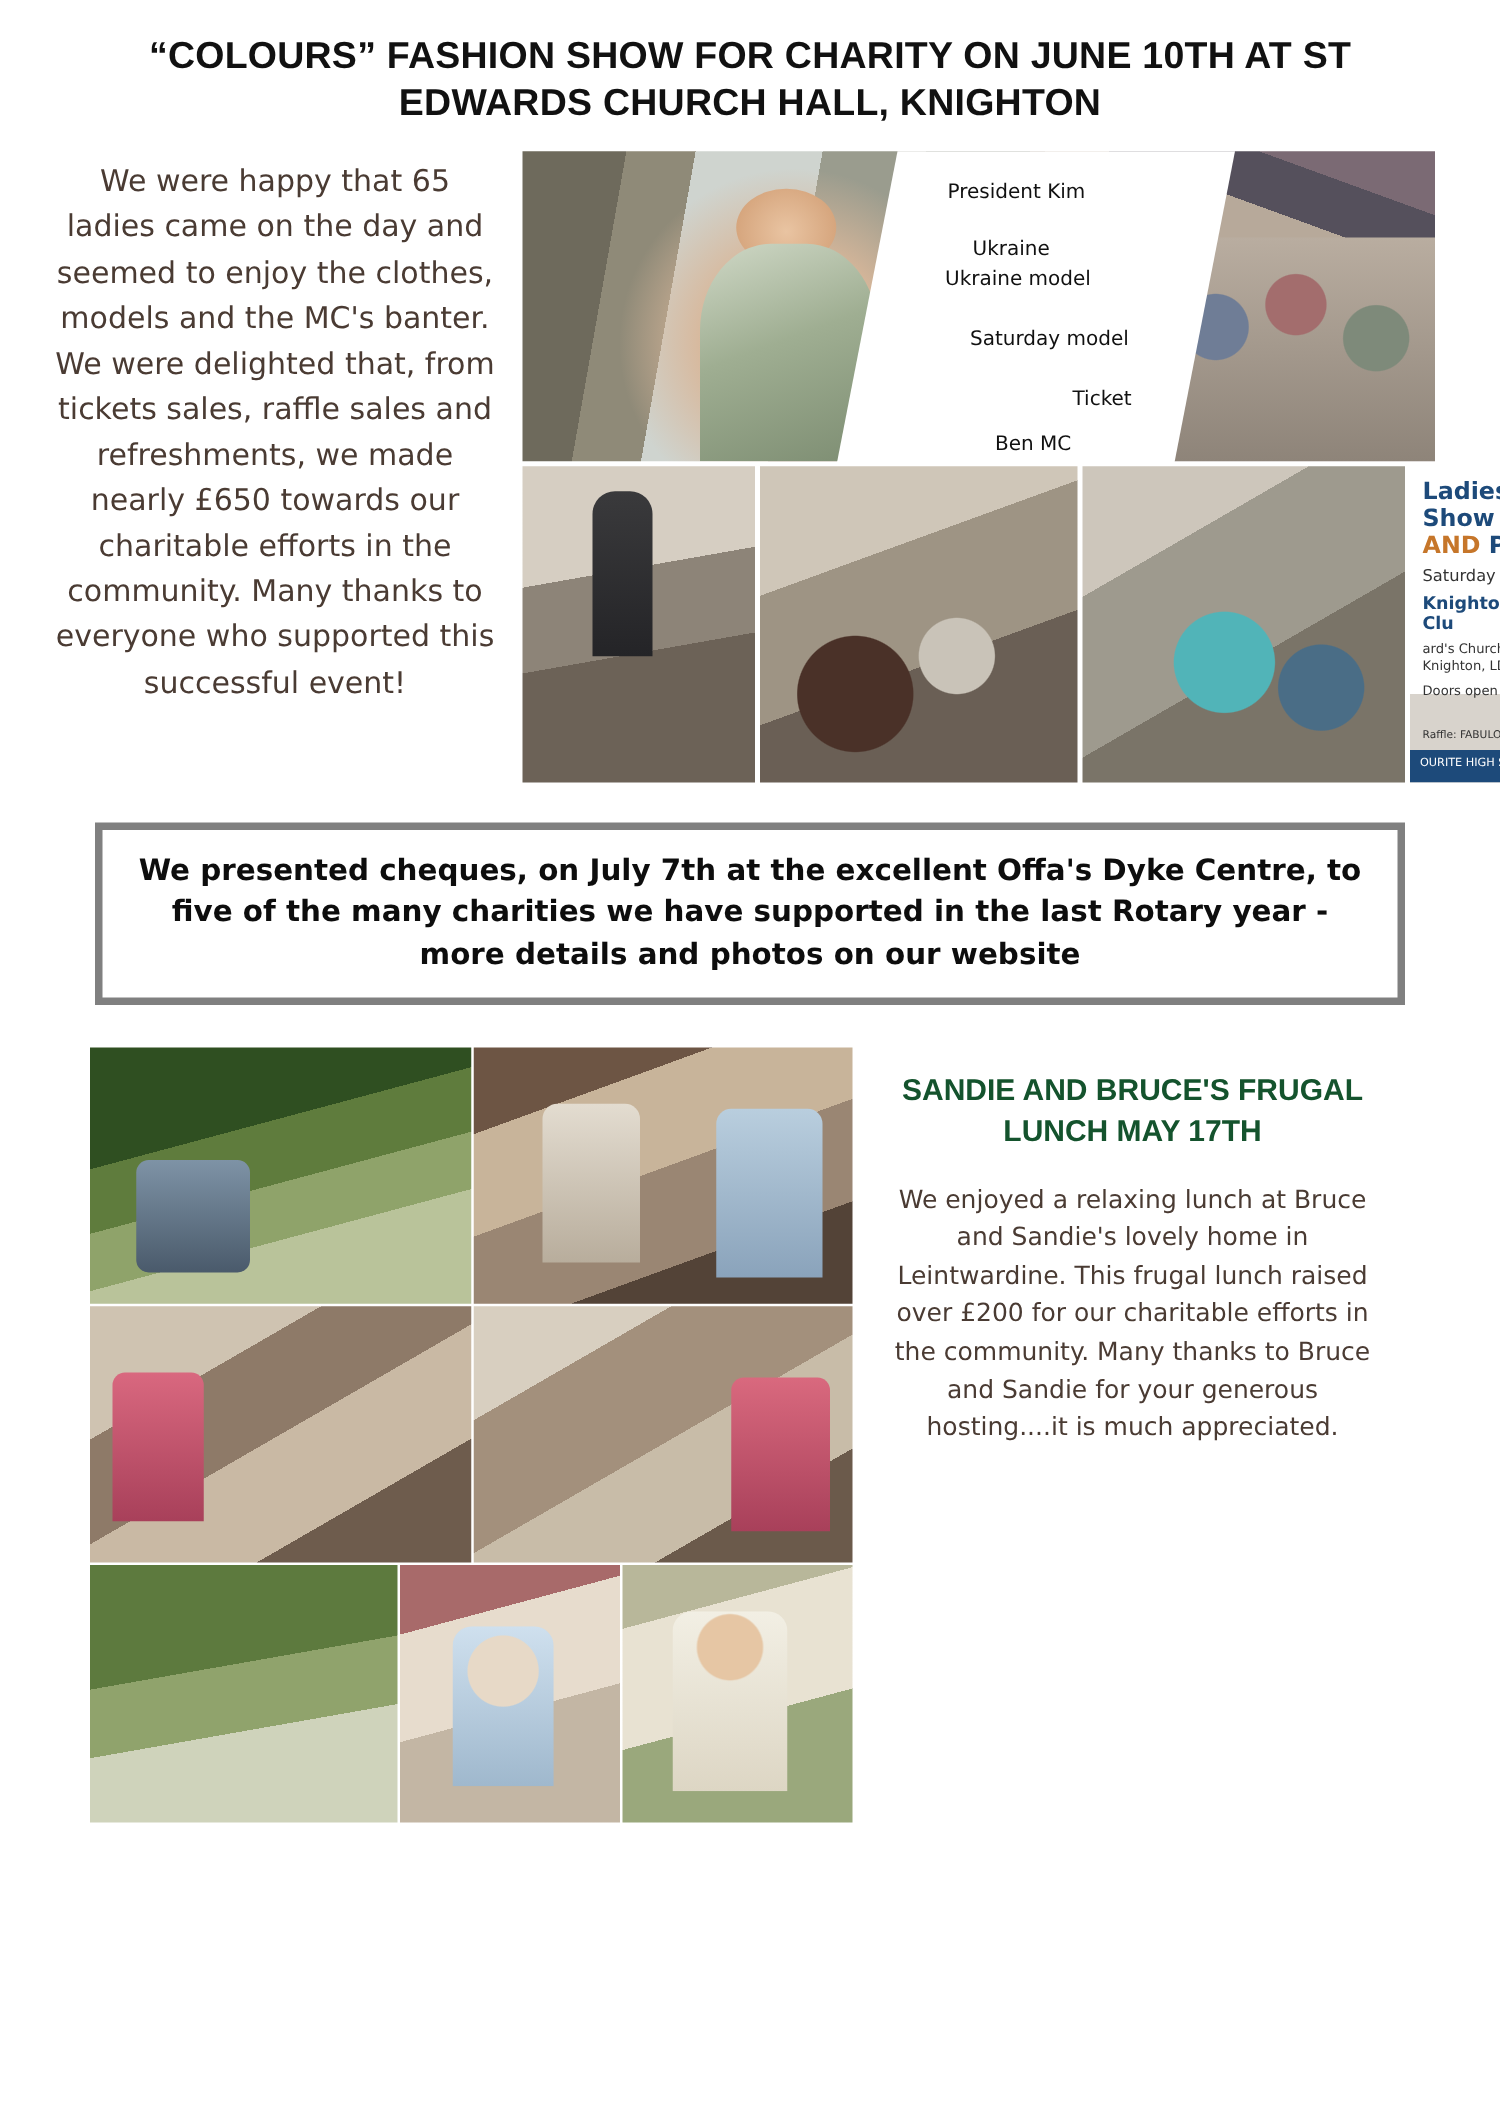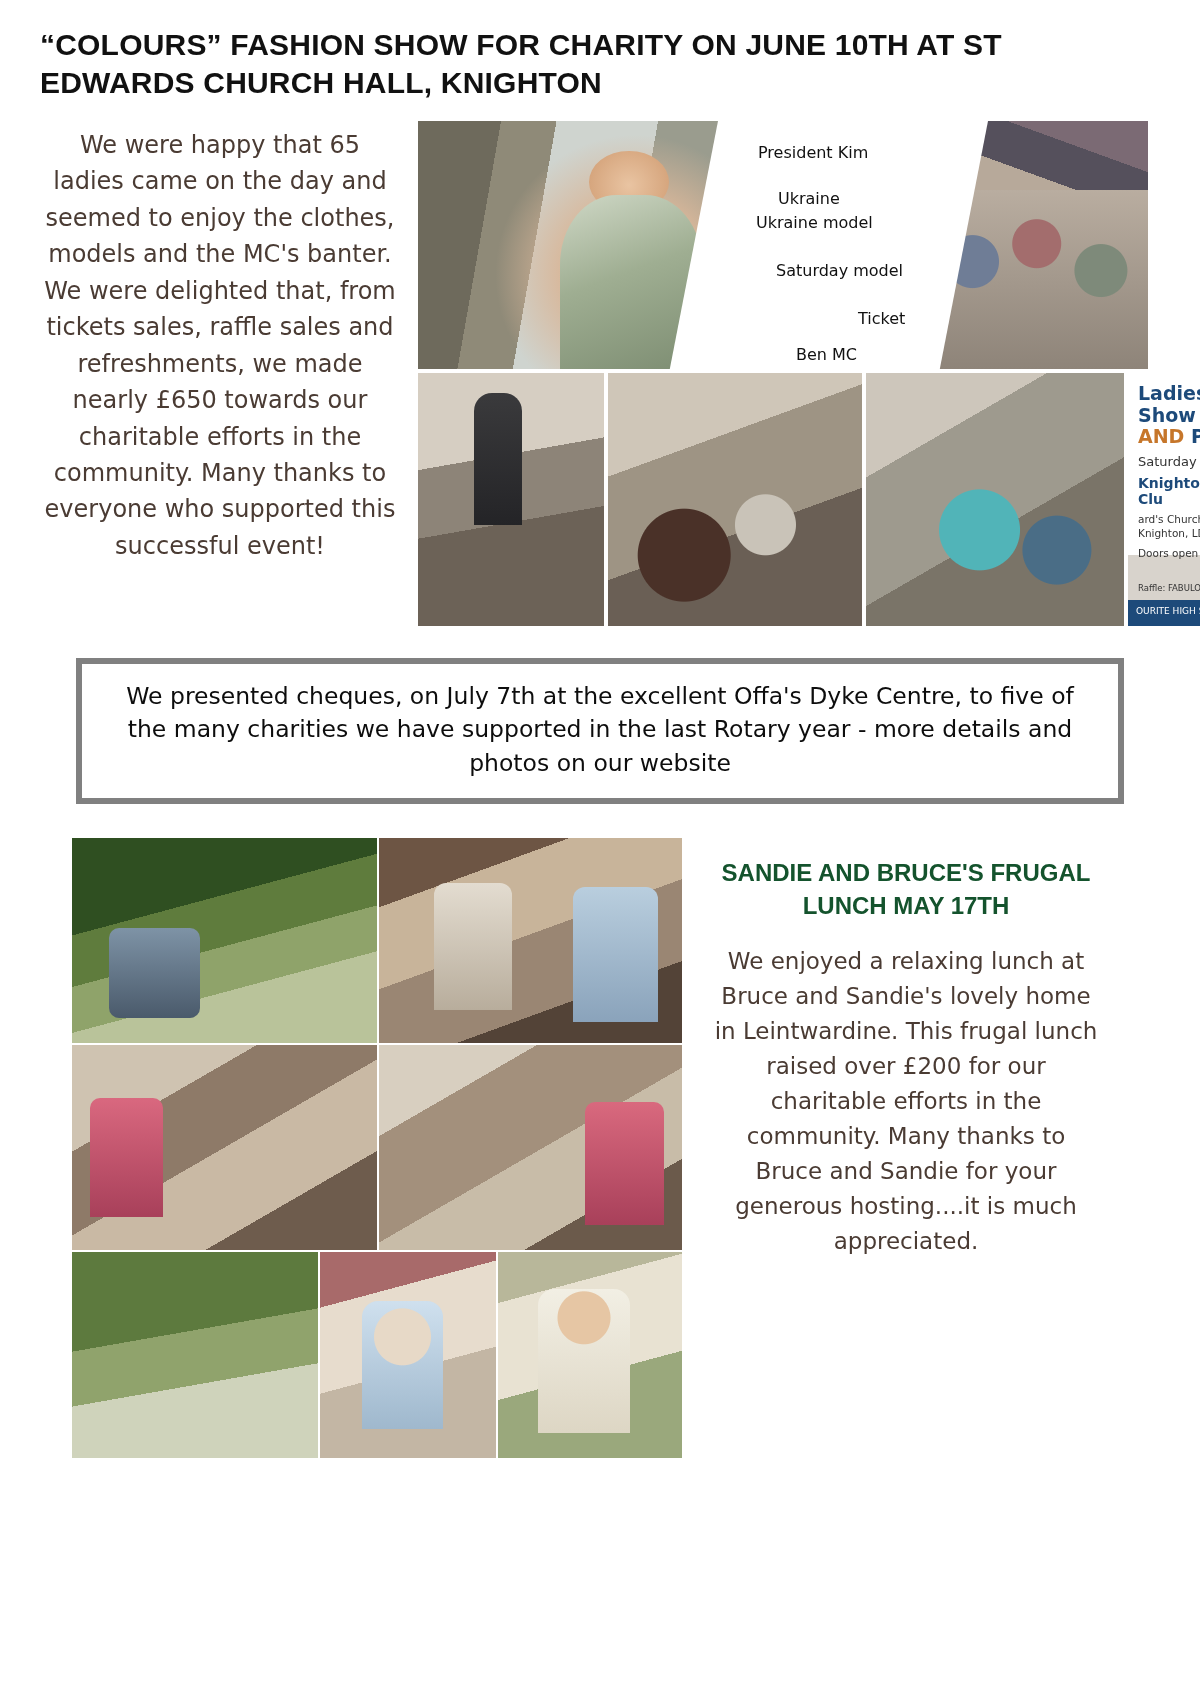--- a/index.html
+++ b/index.html
@@ -18,20 +18,21 @@
   .page {
     width: 1200px;
     height: 1697px;
     position: relative;
     box-sizing: border-box;
     padding: 0;
   }
 
   
   .headline {
+    text-align: center;
     font-weight: bold;
     font-size: 30px;
     line-height: 1.28;
     letter-spacing: 0.2px;
     color: #111;
     margin: 26px 40px 0 40px;
     font-family: "Liberation Sans", sans-serif;
   }
 
   
@@ -179,21 +180,21 @@
     background: linear-gradient(90deg,#1d4a7a 0 42%, #c0392b 42% 60%, #2d6da3 60% 100%);
     color:#fff; font-size:9px; padding:6px 8px; box-sizing:border-box;
   }
 
   
   .banner {
     margin: 32px 76px 0 76px;
     border: 6px solid #808080;
     padding: 16px 26px 18px 26px;
     text-align: center;
-    font-weight: normal;
+    font-weight: bold;
     font-size: 23.5px;
     line-height: 1.42;
     color: #0d0d0d;
     font-family: "DejaVu Sans", sans-serif;
     box-sizing: border-box;
   }
 
   
   .sec2 {
     display: flex;
@@ -245,21 +246,21 @@
     text-align: center;
     font-weight: bold;
     font-size: 24px;
     line-height: 1.38;
     color: #14532d;
     font-family: "Liberation Sans", sans-serif;
     margin-top: 18px;
   }
   .sec2-body {
     text-align: center;
-    font-size: 23px;
+    font-size: 20px;
     line-height: 1.52;
     color: #4a3b33;
     margin-top: 22px;
     font-family: "DejaVu Sans", sans-serif;
   }
 </style>
 </head>
 <body>
 
 <div class="page">

